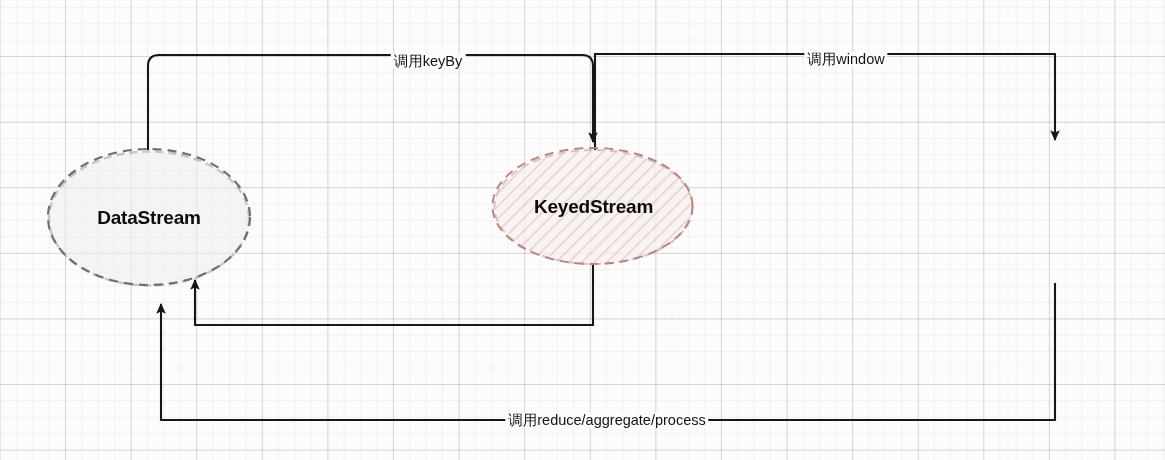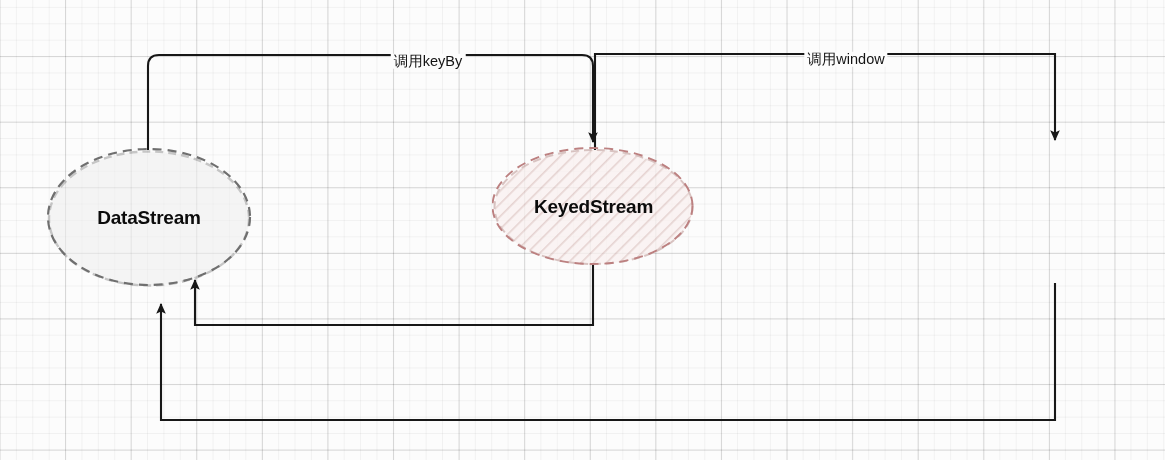--- a/index.html
+++ b/index.html
@@ -94,14 +94,15 @@
     </svg>
     <span class="node-label">DataStream</span>
   </div>
 
 
   <div class="edge-label" style="left:388px;top:61px;margin-left:40px;">调用keyBy</div>
 
   <div class="edge-label" style="left:846px;top:59px;text-align:center;">调用window</div>
 
 
+  <div class="edge-label" style="left:607px;top:420px;">调用reduce/aggregate/process</div>
 
 </div>
 
 </body></html>

